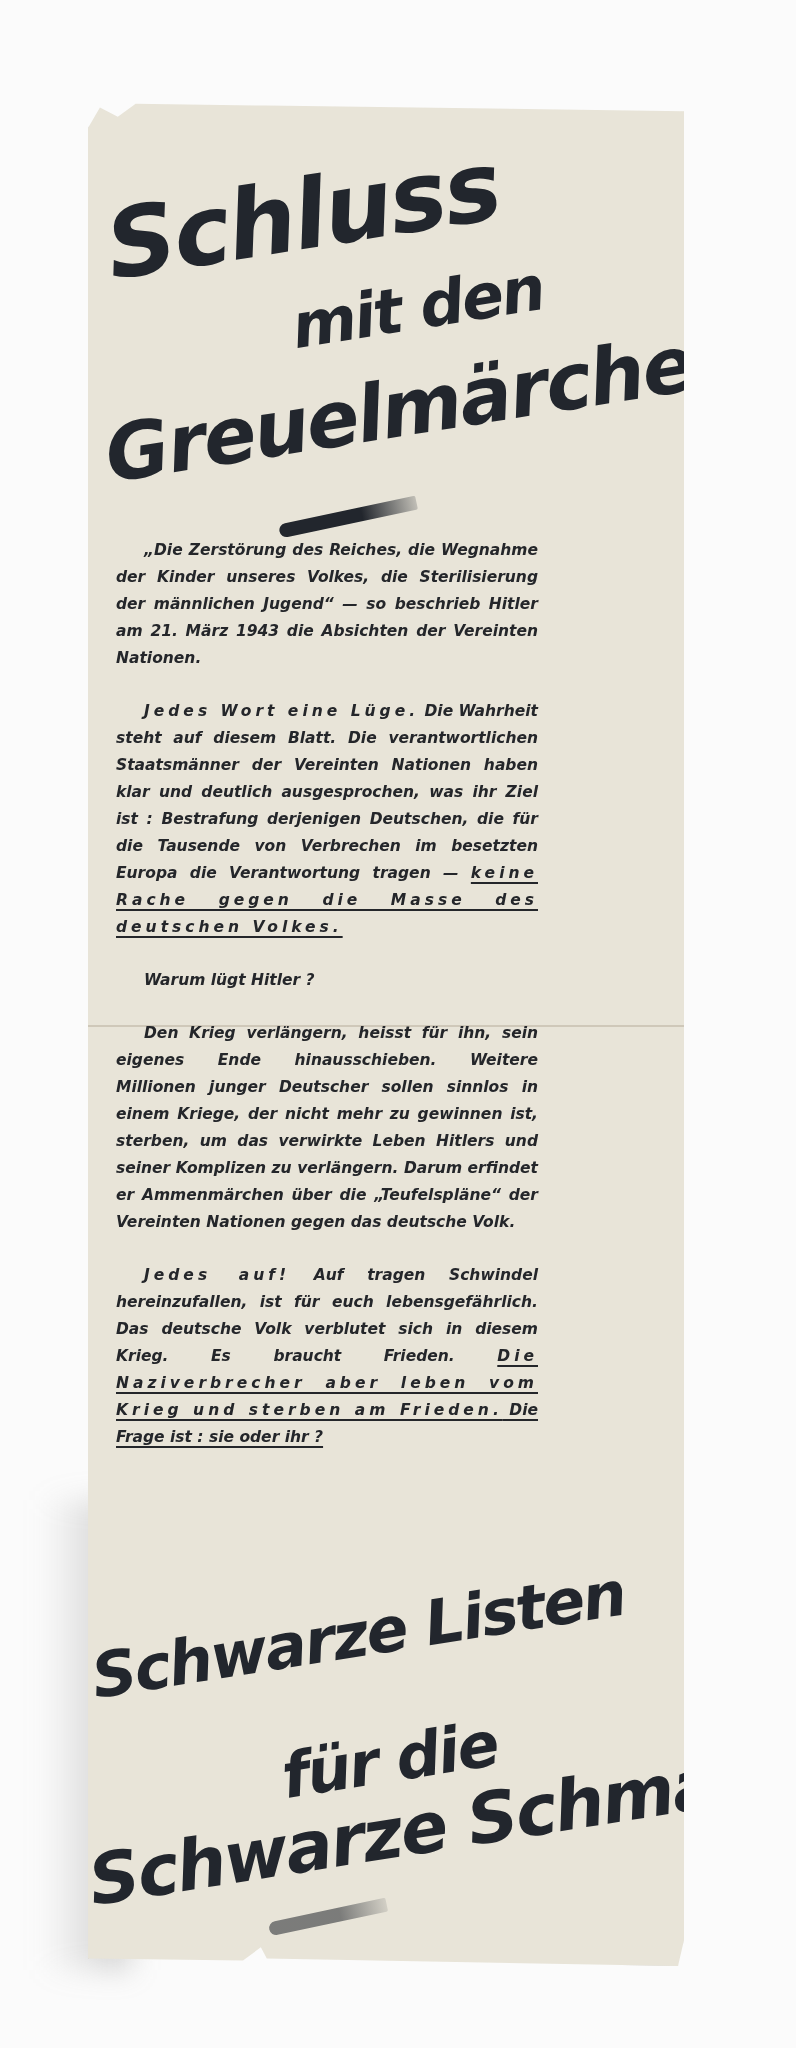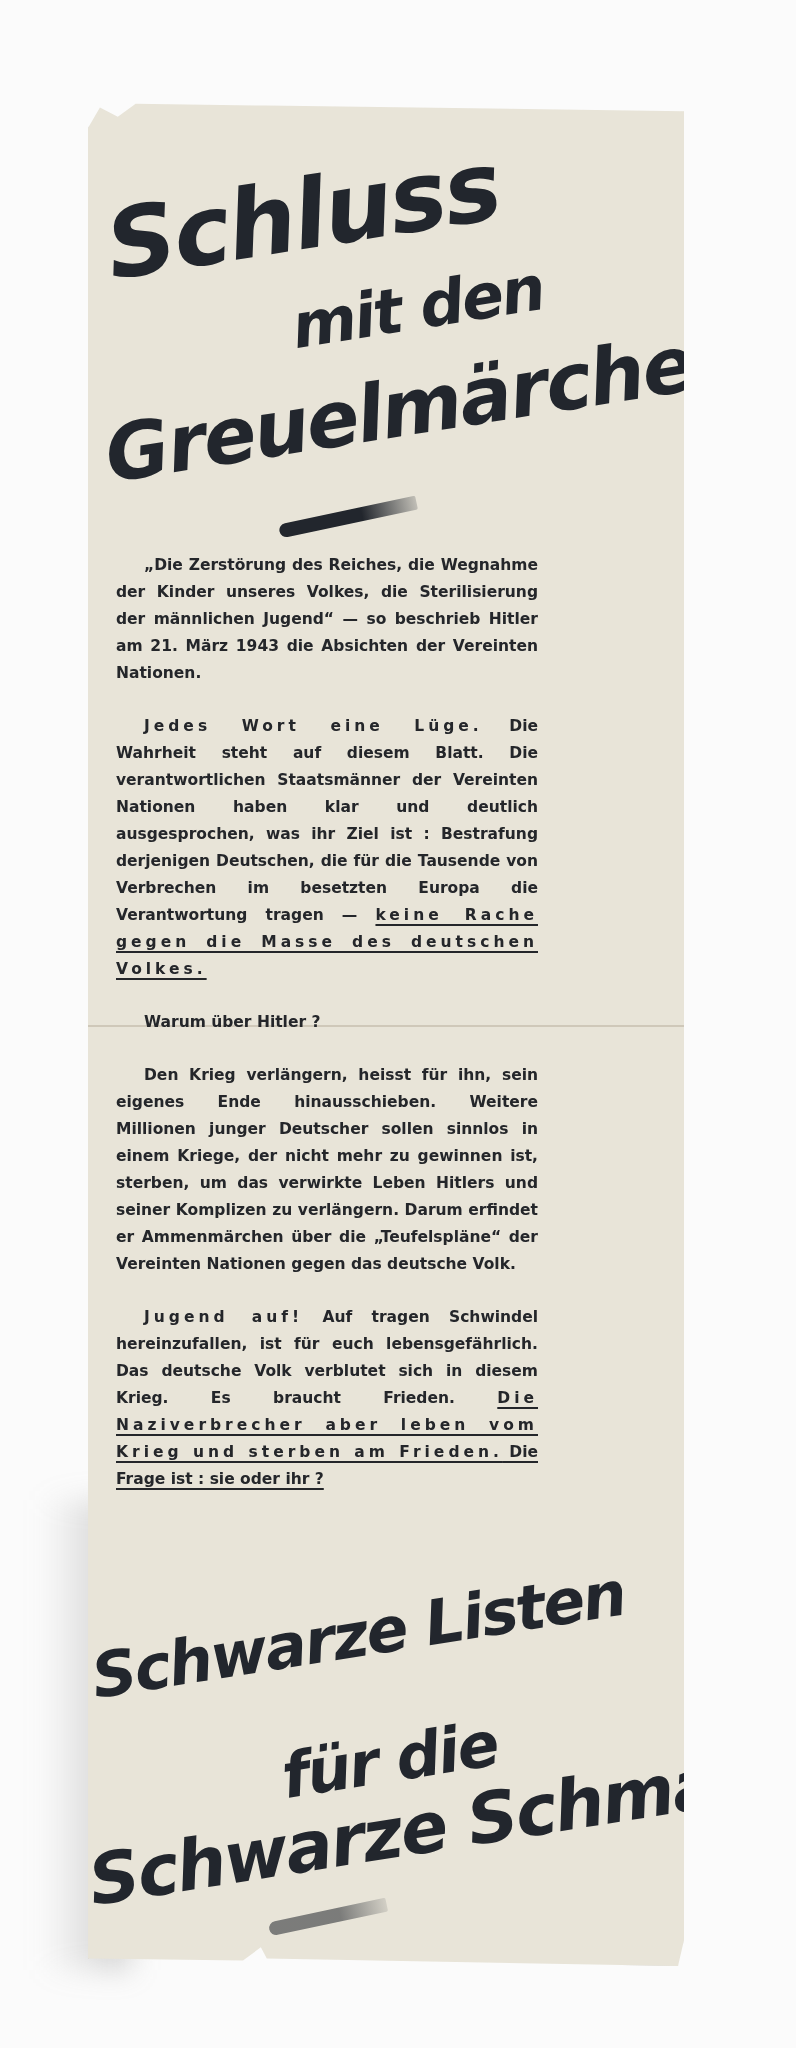--- a/index.html
+++ b/index.html
@@ -43,21 +43,21 @@
 
   .body-text {
     position: absolute; left: 28px; width: 422px;
     font-family: "DejaVu Sans", sans-serif; font-weight: bold;
     font-size: 15.5px; line-height: 27px; color: #24262a;
     text-align: justify;
   }
   .body-text p { margin: 0 0 26px 0; text-indent: 28px; }
   .spaced { letter-spacing: 4px; margin-top: 9px; }
   .ul { text-decoration: underline; text-decoration-thickness: 2px; text-underline-offset: 4px; }
-  .p1 { top: 452px; }
+  .p1 { top: 437px; font-style: italic; }
   .headline-bottom { font-size: 62px; }
   .hb-1 { left: 10px; top: 1540px; }
   .hb-2 { left: 200px; top: 1640px; }
   .hb-3 { left: 8px; top: 1740px; font-size: 70px; }
 </style>
 </head>
 <body>
 
 <div class="shadow"></div>
 
@@ -65,22 +65,22 @@
   <div class="fold"></div>
 
   <div class="headline h-top-1">Schluss</div>
   <div class="headline h-top-2">mit den</div>
   <div class="headline h-top-3">Greuelmärchen!</div>
   <div class="stroke stroke-top"></div>
 
   <div class="body-text p1" id="body">
       <p><span>„Die Zerstörung des Reiches, die Wegnahme der Kinder unseres Volkes, die Sterilisierung der männlichen Jugend“ — so beschrieb Hitler am 21. März 1943 die Absichten der Vereinten Nationen.</span></p>
       <p><span class="spaced">Jedes Wort eine Lüge.</span><span> Die Wahrheit steht auf diesem Blatt. Die verantwortlichen Staatsmänner der Vereinten Nationen haben klar und deutlich ausgesprochen, was ihr Ziel ist : Bestrafung derjenigen Deutschen, die für die Tausende von Verbrechen im besetzten Europa die Verantwortung tragen — </span><span class="spaced ul">keine Rache gegen die Masse des deutschen Volkes.</span></p>
-      <p><span>Warum über Hitler ?</span></p>
+      <p><span>Warum lügt Hitler ?</span></p>
       <p><span>Den Krieg verlängern, heisst für ihn, sein eigenes Ende hinausschieben.  Weitere Millionen junger Deutscher sollen sinnlos in einem Kriege, der nicht mehr zu gewinnen ist, sterben, um das verwirkte Leben Hitlers und seiner Komplizen zu verlängern. Darum erfindet er Ammenmärchen über die „Teufelspläne“ der Vereinten Nationen gegen das deutsche Volk.</span></p>
-      <p><span class="spaced">Jugend auf!</span><span> Auf tragen Schwindel hereinzufallen, ist für euch lebensgefährlich. Das deutsche Volk verblutet sich in diesem Krieg. Es braucht Frieden. </span><span class="spaced ul">Die Naziverbrecher aber leben vom Krieg und sterben am Frieden.</span><span class="ul"> Die Frage ist : sie oder ihr ?</span></p>
+      <p><span class="spaced">Jedes auf!</span><span> Auf tragen Schwindel hereinzufallen, ist für euch lebensgefährlich. Das deutsche Volk verblutet sich in diesem Krieg. Es braucht Frieden. </span><span class="spaced ul">Die Naziverbrecher aber leben vom Krieg und sterben am Frieden.</span><span class="ul"> Die Frage ist : sie oder ihr ?</span></p>
     </div>
 
   <div class="headline headline-bottom hb-1">Schwarze Listen</div>
   <div class="headline headline-bottom hb-2">für die</div>
   <div class="headline headline-bottom hb-3">Schwarze Schmach</div>
   <div class="stroke stroke-bottom"></div>
 </div>
 
 </body></html>

